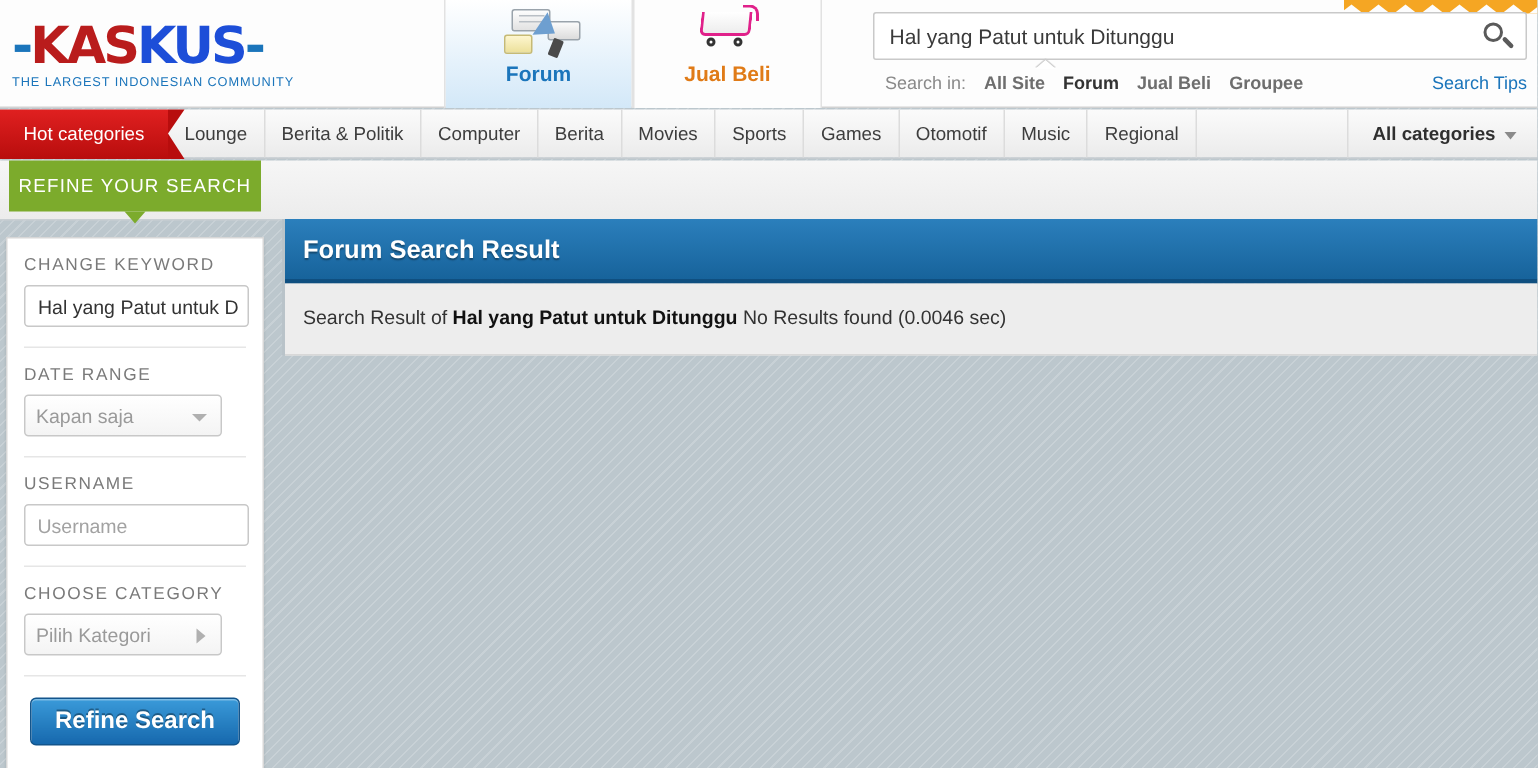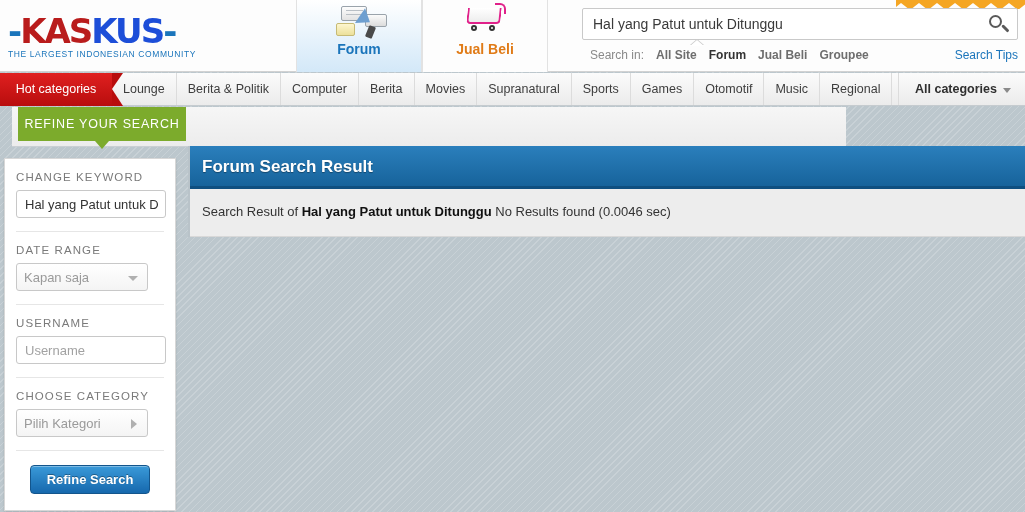--- a/index.html
+++ b/index.html
@@ -109,24 +109,23 @@
   .navitem:first-of-type{ margin-left:14px; border-left:1px solid #dcdcdc;}
   .allcat{
     margin-left:auto; padding:0 14px 0 16px; line-height:32px; font-size:12.5px;
     font-weight:bold; color:#2f2f2f; border-left:1px solid #dcdcdc; cursor:pointer; white-space:nowrap;
   }
   .allcat .chev{ display:inline-block; margin-left:6px; width:0;height:0;
     border-left:4px solid transparent;border-right:4px solid transparent;border-top:5px solid #8a8a8a;}
 
   
   .kwbar{
-    position:absolute; left:0; top:107px; width:834px; height:40px;
+    position:absolute; left:0; top:107px; width:1025px; height:40px;
     background:linear-gradient(to bottom,#f6f6f6,#ececec);
     border-bottom:1px solid #c9cfd3;
-    margin-left:12px;
   }
   .refine-head{
     position:absolute; left:6px; top:0; width:168px; height:34px;
     background:#7cab2c; color:#fff; font-size:12.5px; letter-spacing:0.8px;
     line-height:34px; text-align:center; cursor:pointer;
   }
   .refine-arrow{ position:absolute; left:83px; top:34px; width:0;height:0;
     border-left:7px solid transparent;border-right:7px solid transparent;border-top:8px solid #7cab2c;}
   .kwtext{ position:absolute; left:198px; top:0; line-height:40px; font-size:13px; color:#2f2f2f; }
   .kwtext b{ color:#111; }
@@ -155,21 +154,21 @@
     font-size:13px; color:#9a9a9a; line-height:27px; padding-left:7px; cursor:pointer;
   }
   .fsel .dchev{ position:absolute; right:9px; top:12px; width:0;height:0;
     border-left:5px solid transparent;border-right:5px solid transparent;border-top:5px solid #b0b0b0;}
   .fsel .rchev{ position:absolute; right:10px; top:9px; width:0;height:0;
     border-top:5px solid transparent;border-bottom:5px solid transparent;border-left:6px solid #b0b0b0;}
   .fbtnwrap{ padding:14px 0 16px 0; text-align:center; }
   .refine-btn{
     display:inline-block; padding:6px 16px; border:1px solid #13558c; border-radius:4px;
     background:linear-gradient(to bottom,#3a9ad9,#1668ad);
-    color:#fff; font-size:13px; font-weight:bold; cursor:pointer;
+    color:#fff; font-size:16px; font-weight:bold; cursor:pointer;
     text-shadow:0 -1px 0 rgba(0,0,0,0.35);
     box-shadow:inset 0 1px 0 rgba(255,255,255,0.35);
   }
 
   
   .result{
     position:absolute; left:188px; top:146px; width:837px;
     border-left:2px solid #b9c3c9;
   }
   .result-head{
@@ -248,21 +247,20 @@
   </div>
 </div>
 
 <div class="navbar">
   <div class="hotcat">Hot categories</div>
   <div class="navitem">Lounge</div>
   <div class="navitem">Berita &amp; Politik</div>
   <div class="navitem">Computer</div>
   <div class="navitem">Berita</div>
   <div class="navitem">Movies</div>
-  <div class="navitem">Supranatural</div>
   <div class="navitem">Sports</div>
   <div class="navitem">Games</div>
   <div class="navitem">Otomotif</div>
   <div class="navitem">Music</div>
   <div class="navitem">Regional</div>
   <div class="allcat">
     <span>All categories</span><span class="chev"></span>
   </div>
 </div>
 

